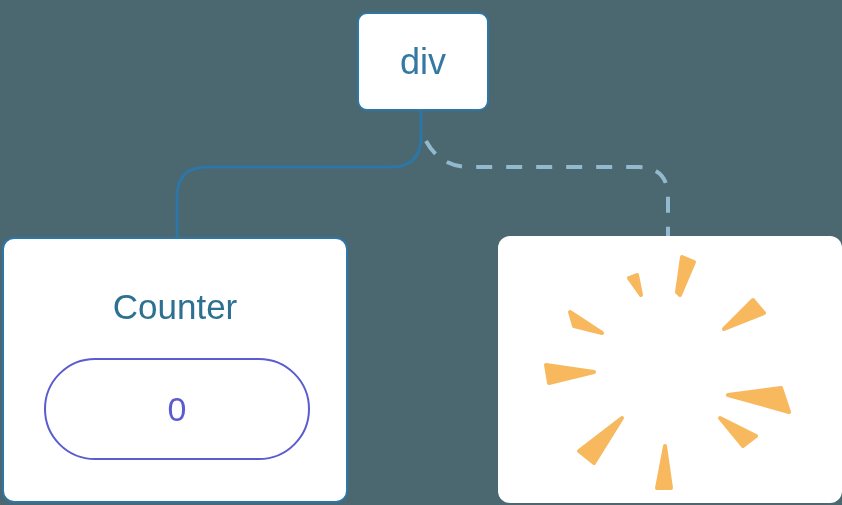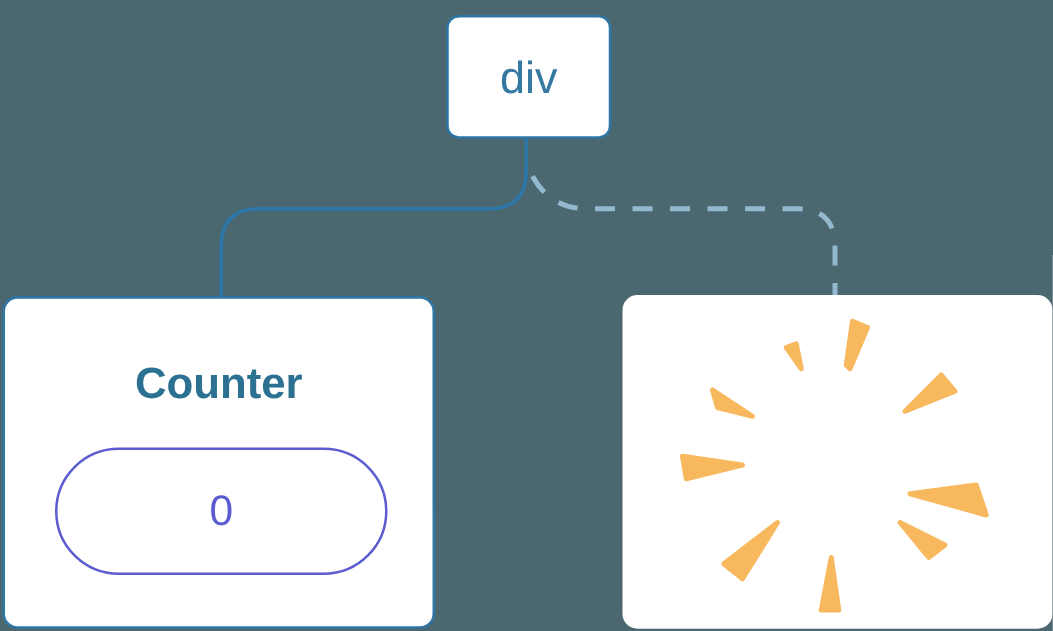--- a/index.html
+++ b/index.html
@@ -48,21 +48,21 @@
     border: 2.5px solid var(--line-blue);
   }
   .card.removed {
     left: 498px; top: 236px;
     width: 344px; height: 267px;
   }
   .counter-title {
     position: absolute;
     top: 48px; left: 0; right: 0;
     text-align: center;
-    font-size: 35px; font-weight: 700;
+    font-size: 35px; font-weight: 400;
     color: var(--title-text);
   }
   .pill {
     position: absolute;
     left: 40px; top: 119px;
     width: 266px; height: 102px;
     box-sizing: border-box;
     border: 2px solid var(--pill-indigo);
     border-radius: 51px;
     display: flex;

